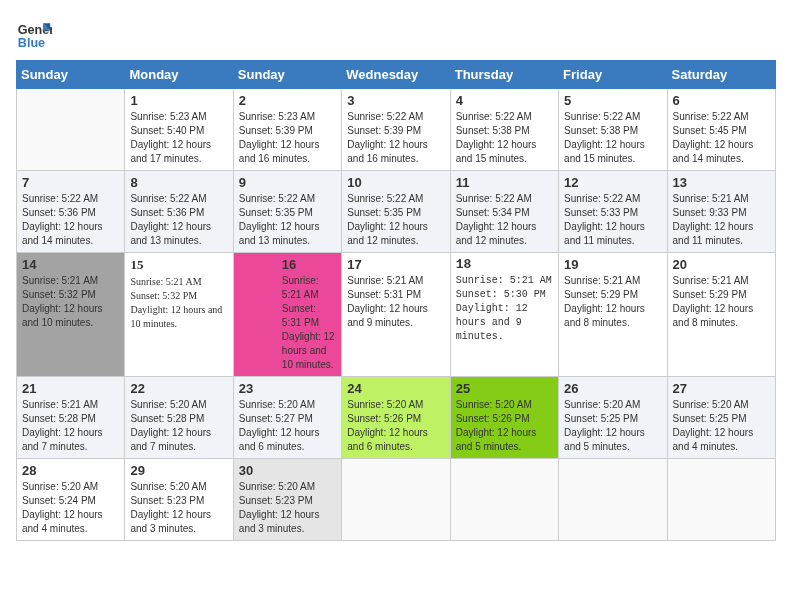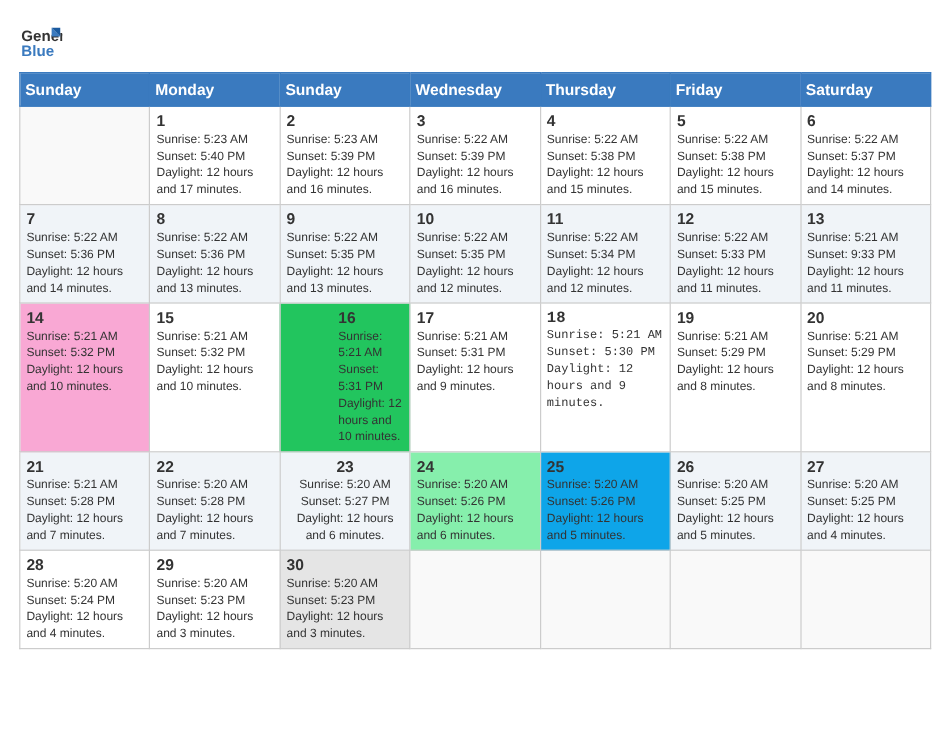--- a/index.html
+++ b/index.html
@@ -158,21 +158,21 @@
         <td style="background: rgb(255, 255, 255);">
           <div class="day-num">5</div>
           <div class="day-info">Sunrise: 5:22 AM
 Sunset: 5:38 PM
 Daylight: 12 hours
 and 15 minutes.</div>
         </td>
         <td style="background: rgb(255, 255, 255);">
           <div class="day-num">6</div>
           <div class="day-info">Sunrise: 5:22 AM
-Sunset: 5:37 PM
+Sunset: 5:45 PM
 Daylight: 12 hours
 and 14 minutes.</div>
         </td>
       </tr>
       <tr>
         <td style="background: rgb(240, 244, 248);">
           <div class="day-num">7</div>
           <div class="day-info">Sunrise: 5:22 AM
 Sunset: 5:36 PM
 Daylight: 12 hours
@@ -215,35 +215,35 @@
         </td>
         <td style="background: rgb(240, 244, 248);">
           <div class="day-num">13</div>
           <div class="day-info">Sunrise: 5:21 AM
 Sunset: 9:33 PM
 Daylight: 12 hours
 and 11 minutes.</div>
         </td>
       </tr>
       <tr>
-        <td style="background: #f9a8d4;">
+        <td style="background: #a3a3a3;">
           <div class="day-num">14</div>
           <div class="day-info">Sunrise: 5:21 AM
 Sunset: 5:32 PM
 Daylight: 12 hours
 and 10 minutes.</div>
         </td>
-        <td style="background: rgb(255, 255, 255);">
+        <td style="background: rgb(255, 255, 255); font-family: Liberation Serif, serif;">
           <div class="day-num">15</div>
           <div class="day-info">Sunrise: 5:21 AM
 Sunset: 5:32 PM
 Daylight: 12 hours
 and 10 minutes.</div>
         </td>
-        <td style="background: #22c55e; padding-left: 48px;">
+        <td style="background: #ec4899; padding-left: 48px;">
           <div class="day-num">16</div>
           <div class="day-info">Sunrise: 5:21 AM
 Sunset: 5:31 PM
 Daylight: 12 hours
 and 10 minutes.</div>
         </td>
         <td style="background: rgb(255, 255, 255);">
           <div class="day-num">17</div>
           <div class="day-info">Sunrise: 5:21 AM
 Sunset: 5:31 PM
@@ -280,35 +280,35 @@
 Daylight: 12 hours
 and 7 minutes.</div>
         </td>
         <td style="background: rgb(240, 244, 248);">
           <div class="day-num">22</div>
           <div class="day-info">Sunrise: 5:20 AM
 Sunset: 5:28 PM
 Daylight: 12 hours
 and 7 minutes.</div>
         </td>
-        <td style="background: rgb(240, 244, 248); text-align: center;">
+        <td style="background: rgb(240, 244, 248);">
           <div class="day-num">23</div>
           <div class="day-info">Sunrise: 5:20 AM
 Sunset: 5:27 PM
 Daylight: 12 hours
 and 6 minutes.</div>
         </td>
-        <td style="background: #86efac; margin-top: 11px;">
+        <td style="background: #bef264; margin-top: 11px;">
           <div class="day-num">24</div>
           <div class="day-info">Sunrise: 5:20 AM
 Sunset: 5:26 PM
 Daylight: 12 hours
 and 6 minutes.</div>
         </td>
-        <td style="background: #0ea5e9;">
+        <td style="background: #84cc16;">
           <div class="day-num">25</div>
           <div class="day-info">Sunrise: 5:20 AM
 Sunset: 5:26 PM
 Daylight: 12 hours
 and 5 minutes.</div>
         </td>
         <td style="background: rgb(240, 244, 248);">
           <div class="day-num">26</div>
           <div class="day-info">Sunrise: 5:20 AM
 Sunset: 5:25 PM

